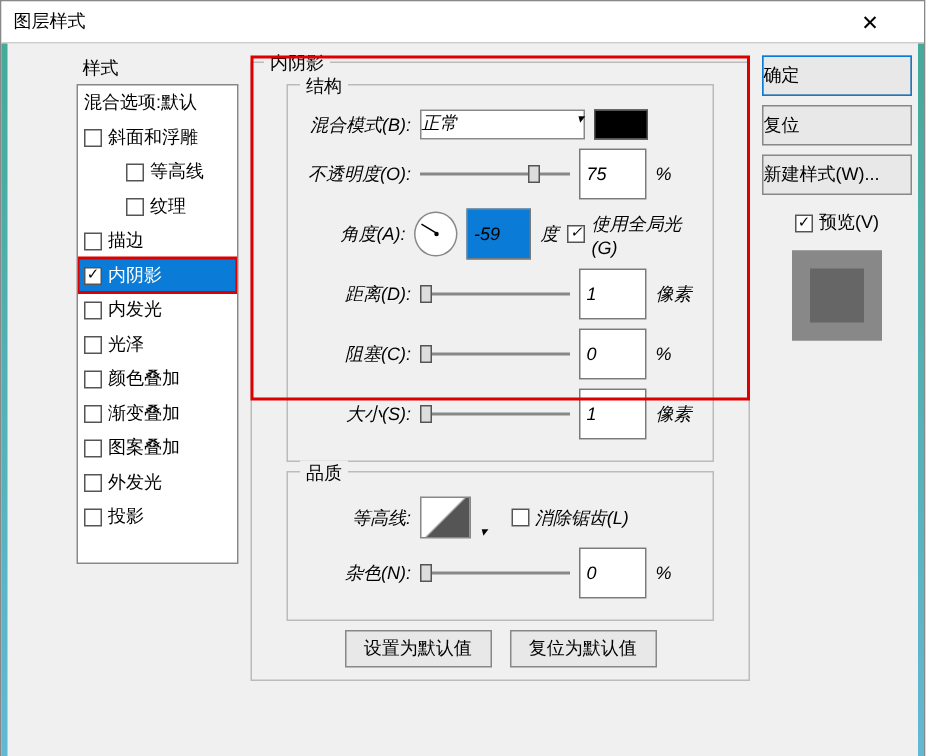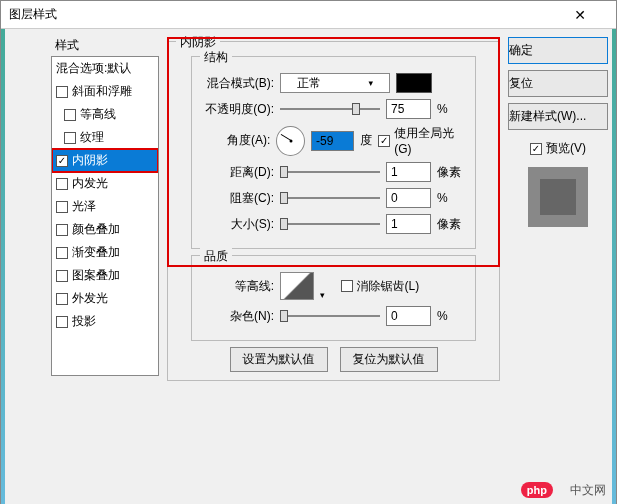--- a/index.html
+++ b/index.html
@@ -7,39 +7,39 @@
 .window { width: 617px; border: 1px solid #888; background: #f0f0f0; position: relative; }
 .titlebar { height: 28px; background: #fff; display: flex; align-items: center; justify-content: space-between; padding: 0 16px 0 8px; border-bottom: 1px solid #ccc; }
 .titlebar-title { font-size: 12px; }
 .close-btn { width: 40px; height: 28px; display: flex; align-items: center; justify-content: center; font-size: 14px; cursor: pointer; }
 .body { display: flex; padding: 8px; gap: 8px; align-items: flex-start; }
 .left-panel { width: 108px; margin-left: 42px; }
 .panel-label { font-size: 12px; margin-bottom: 2px; padding-left: 4px; }
 .styles-list { border: 1px solid #888; background: #fff; height: 320px; overflow: auto; }
 .styles-list .item { padding: 3px 4px; display: flex; align-items: center; gap: 4px; }
 .styles-list .item.header { padding: 3px 4px; text-align: center; }
-.styles-list .item.indent { padding-left: 12px; }
+.styles-list .item.indent { padding-left: 32px; }
 .styles-list .item.selected { background: #0a7bd6; color: #fff; outline: 2px solid #d00; outline-offset: -1px; }
 .chk { width: 12px; height: 12px; border: 1px solid #555; background: #fff; display: inline-flex; align-items: center; justify-content: center; font-size: 10px; line-height: 1; flex-shrink: 0; }
 .chk.checked::after { content: "✓"; color: #000; }
 .item.selected .chk.checked::after { color: #000; }
 .center-panel { flex: 1; position: relative; }
 .highlight-box { position: absolute; top: 0; left: 0; right: 0; height: 230px; border: 2px solid #d00; pointer-events: none; z-index: 5; }
 .fieldset { border: 1px solid #bbb; margin: 4px 0 10px 0; padding: 8px 8px 8px 8px; position: relative; }
 .fieldset-legend { position: absolute; top: -8px; left: 8px; background: #f0f0f0; padding: 0 4px; font-size: 12px; }
 .sub-fieldset { border: 1px solid #bbb; margin: 6px 15px; padding: 10px 8px 8px 8px; position: relative; }
-.row { display: flex; align-items: center; gap: 6px; margin: 6px 0; }
+.row { display: flex; align-items: center; gap: 6px; margin: 6px 0; font-style: italic; }
 .row-label { width: 74px; text-align: right; font-size: 12px; }
-.select { width: 110px; height: 20px; border: 1px solid #888; background: #fff; display: flex; align-items: center; justify-content: space-between; padding: 0 16px; }
+.select { width: 110px; height: 20px; border: 1px solid #888; background: #fff; display: flex; justify-content: space-between; padding: 0 0; }
 .select .arrow { font-size: 9px; }
 .color-swatch { width: 36px; height: 20px; background: #000; border: 1px solid #555; }
 .slider { width: 100px; height: 18px; position: relative; display: inline-block; }
 .slider-track { position: absolute; top: 8px; left: 0; right: 0; height: 2px; background: #888; }
 .slider-thumb { position: absolute; top: 3px; width: 8px; height: 12px; background: #ddd; border: 1px solid #555; }
-.num-input { width: 45px; height: 20px; border: 1px solid #7a7a7a; background: #fff; padding: 0 4px; display: flex; align-items: center; }
+.num-input { width: 45px; height: 34px; border: 1px solid #7a7a7a; background: #fff; padding: 0 4px; display: flex; align-items: center; }
 .num-input.hl { background: #0a7bd6; color: #000000; }
 .unit { font-size: 12px; }
 .angle-dial { width: 30px; height: 30px; border: 1px solid #888; border-radius: 50%; background: #fff; position: relative; }
 .angle-dial .hand { position: absolute; left: 50%; top: 50%; width: 12px; height: 1px; background: #000; transform-origin: 0 0; transform: rotate(-149deg); }
 .angle-dial .dot { position: absolute; left: 50%; top: 50%; width: 3px; height: 3px; background: #000; border-radius: 50%; transform: translate(-50%, -50%); }
 .chk-inline { display: inline-flex; align-items: center; gap: 4px; }
 .contour-swatch { width: 34px; height: 28px; border: 1px solid #888; background: linear-gradient(135deg, #fff 0%, #fff 48%, #555 52%, #555 100%); display: inline-block; }
 .btn { border: 1px solid #888; background: #e8e8e8; padding: 3px 12px; font-size: 12px; cursor: pointer; }
 .btn-row { display: flex; gap: 12px; justify-content: center; margin-top: 6px; }
 .right-panel { width: 100px; display: flex; flex-direction: column; gap: 6px; align-items: stretch; }
@@ -78,20 +78,24 @@
               <span>斜面和浮雕</span>
             </div>
             <div class="item indent">
               <span class="chk"></span>
               <span>等高线</span>
             </div>
             <div class="item indent">
               <span class="chk"></span>
               <span>纹理</span>
             </div>
+            <div class="item">
+              <span class="chk"></span>
+              <span>描边</span>
+            </div>
             <div class="item selected">
               <span class="chk checked"></span>
               <span>内阴影</span>
             </div>
             <div class="item">
               <span class="chk"></span>
               <span>内发光</span>
             </div>
             <div class="item">
               <span class="chk"></span>

